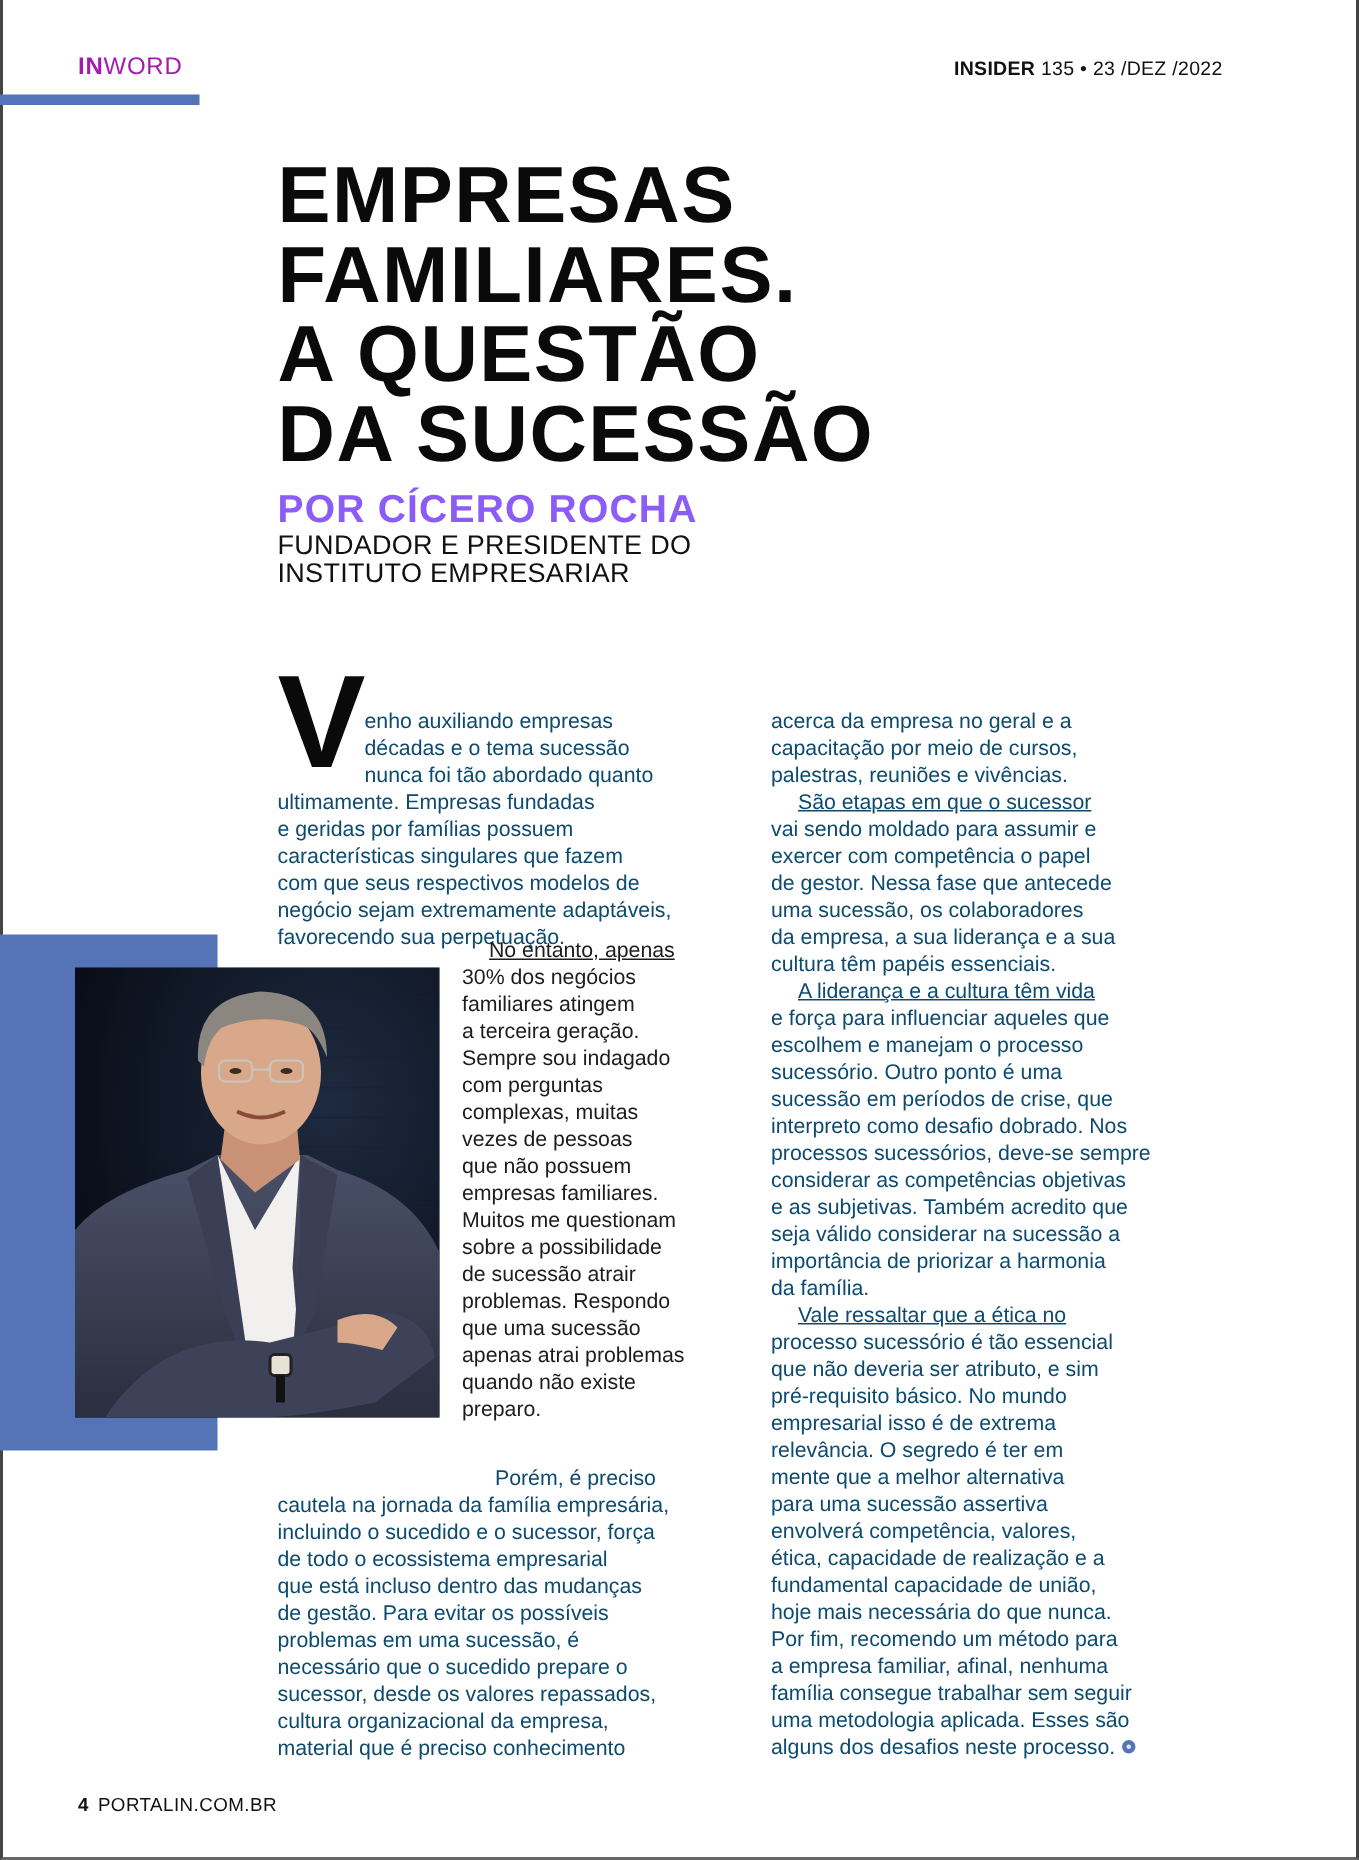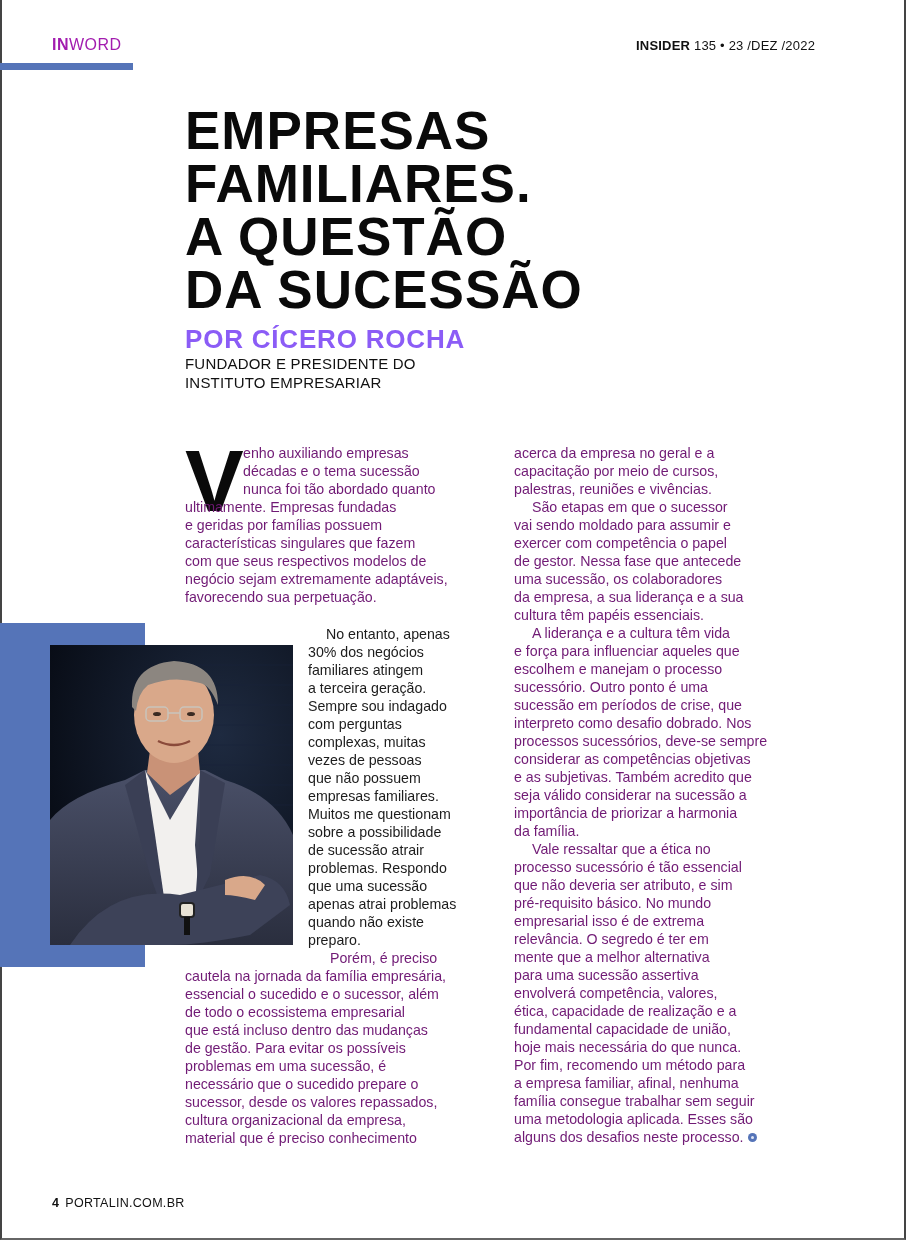--- a/index.html
+++ b/index.html
@@ -12,37 +12,37 @@
   .section-tag .light { font-weight: 400; }
   .tag-bar { position: absolute; left: 0; top: 63px; width: 133px; height: 7px; background: #5574b8; }
 
   .issue-info { position: absolute; left: 636px; top: 38px; font-size: 13px; color: #111; letter-spacing: 0.2px; }
   .issue-info b { font-weight: 700; }
 
   .headline { position: absolute; left: 185px; top: 104px; font-size: 53px; line-height: 53px; font-weight: 700; color: #0a0a0a; letter-spacing: 1px; }
   .headline div { white-space: nowrap; }
 
   .byline { position: absolute; left: 185px; top: 324px; font-size: 26px; font-weight: 700; color: #8b5cf6; letter-spacing: 0.8px; }
-  .author-role { position: absolute; left: 185px; top: 354px; font-size: 15px; line-height: 19px; color: #111; letter-spacing: 0.2px; }
-
-  .col { position: absolute; font-size: 14.2px; line-height: 18px; color: #701a75; }
+  .author-role { position: absolute; left: 185px; top: 354px; font-size: 18px; line-height: 19px; color: #111; letter-spacing: 0.2px; }
+
+  .col { position: absolute; font-size: 14.2px; line-height: 18px; color: #0c4a6e; margin-top: 28px; }
   .col .ln { white-space: nowrap; height: 18px; }
   .col-left { left: 185px; top: 444px; width: 290px; }
   .col-right { left: 514px; top: 444px; width: 285px; }
 
   .dropcap { position: absolute; left: 185px; top: 447px; font-size: 88px; line-height: 68px; font-weight: 700; color: #0a0a0a; }
   .indent1 { padding-left: 58px; }
 
   .blue-block { position: absolute; left: 0; top: 623px; width: 145px; height: 344px; background: #5574b8; }
   .photo { position: absolute; left: 50px; top: 645px; width: 243px; height: 300px; overflow: hidden; background: #0d1524; }
   .photo svg { display: block; }
 
   .wrap-text { position: absolute; left: 308px; top: 625px; font-size: 14.2px; line-height: 18px; color: #1c1c1c; }
   .wrap-text .ln { white-space: nowrap; height: 18px; }
-  .ind { padding-left: 18px; }
+  .ind { padding-left: 18px; text-decoration: underline; }
 
   .end-mark { display: inline-block; width: 9px; height: 9px; border-radius: 50%; background: #5574b8; margin-left: 4px; vertical-align: middle; position: relative; top: -1px; }
   .end-mark::after { content: ""; position: absolute; left: 3px; top: 3px; width: 3px; height: 3px; background: #dfe6f5; border-radius: 50%; }
 
   .footer { position: absolute; left: 52px; top: 1196px; font-size: 12.5px; color: #111; letter-spacing: 0.3px; }
   .footer b { font-weight: 700; margin-right: 6px; }
 </style>
 </head>
 <body>
 
@@ -156,21 +156,21 @@
   <div class="ln">problemas. Respondo</div>
   <div class="ln">que uma sucessão</div>
   <div class="ln">apenas atrai problemas</div>
   <div class="ln">quando não existe</div>
   <div class="ln">preparo.</div>
 </div>
 
 <div class="col" style="left:185px; top:949px; width:290px;">
   <div class="ln" style="padding-left:145px;">Porém, é preciso</div>
   <div class="ln">cautela na jornada da família empresária,</div>
-  <div class="ln">essencial o sucedido e o sucessor, além</div>
+  <div class="ln">incluindo o sucedido e o sucessor, força</div>
   <div class="ln">de todo o ecossistema empresarial</div>
   <div class="ln">que está incluso dentro das mudanças</div>
   <div class="ln">de gestão. Para evitar os possíveis</div>
   <div class="ln">problemas em uma sucessão, é</div>
   <div class="ln">necessário que o sucedido prepare o</div>
   <div class="ln">sucessor, desde os valores repassados,</div>
   <div class="ln">cultura organizacional da empresa,</div>
   <div class="ln">material que é preciso conhecimento</div>
 </div>
 

